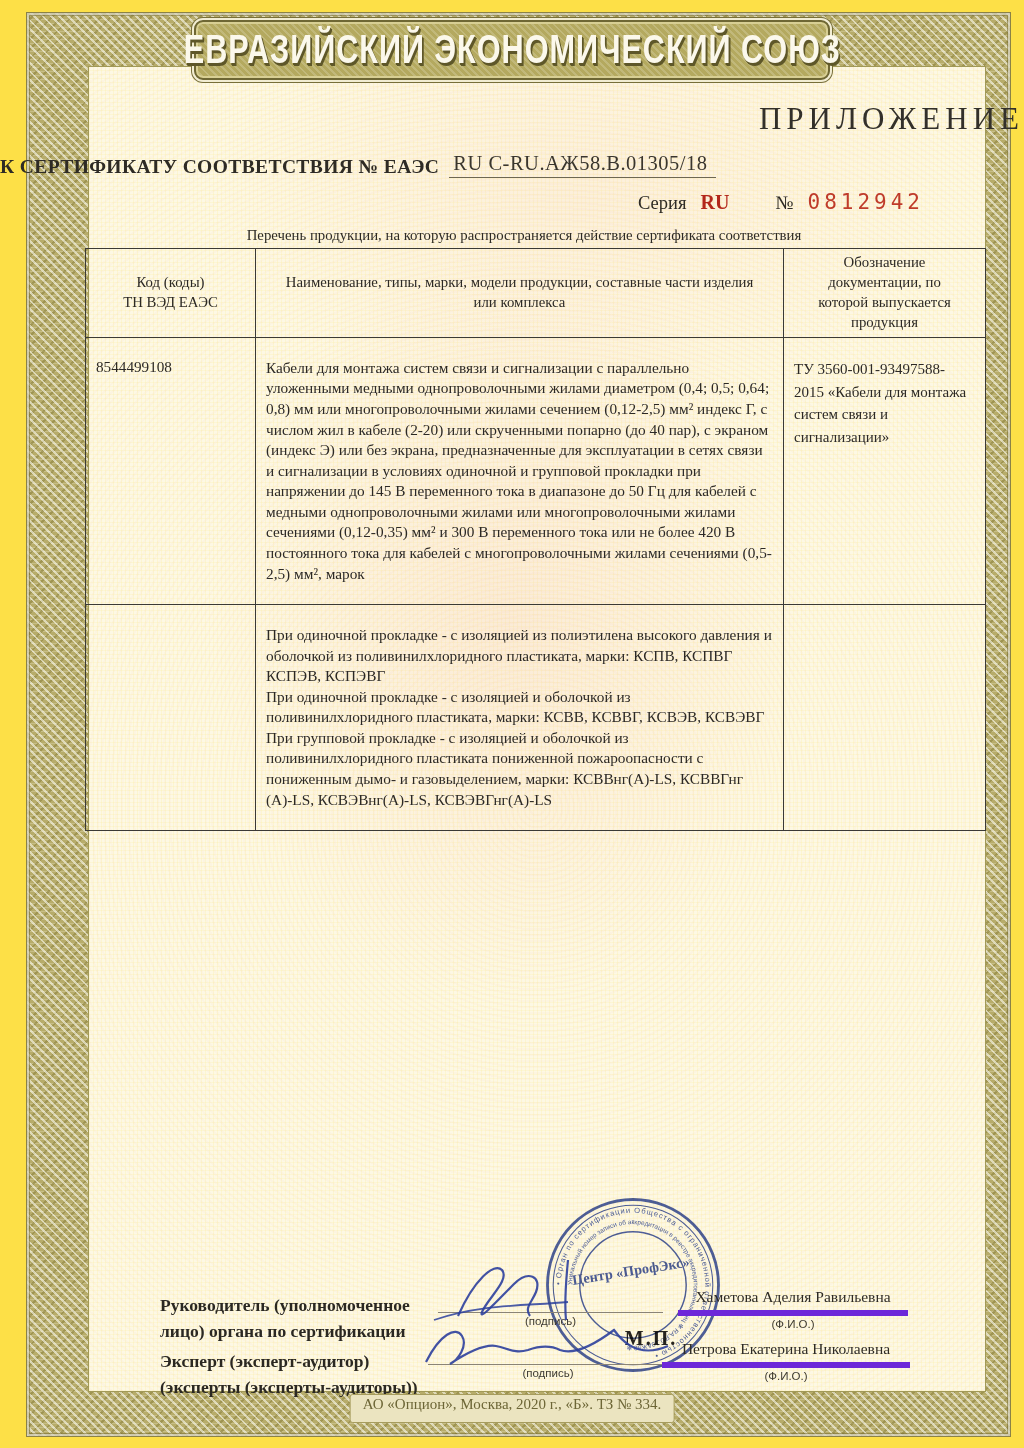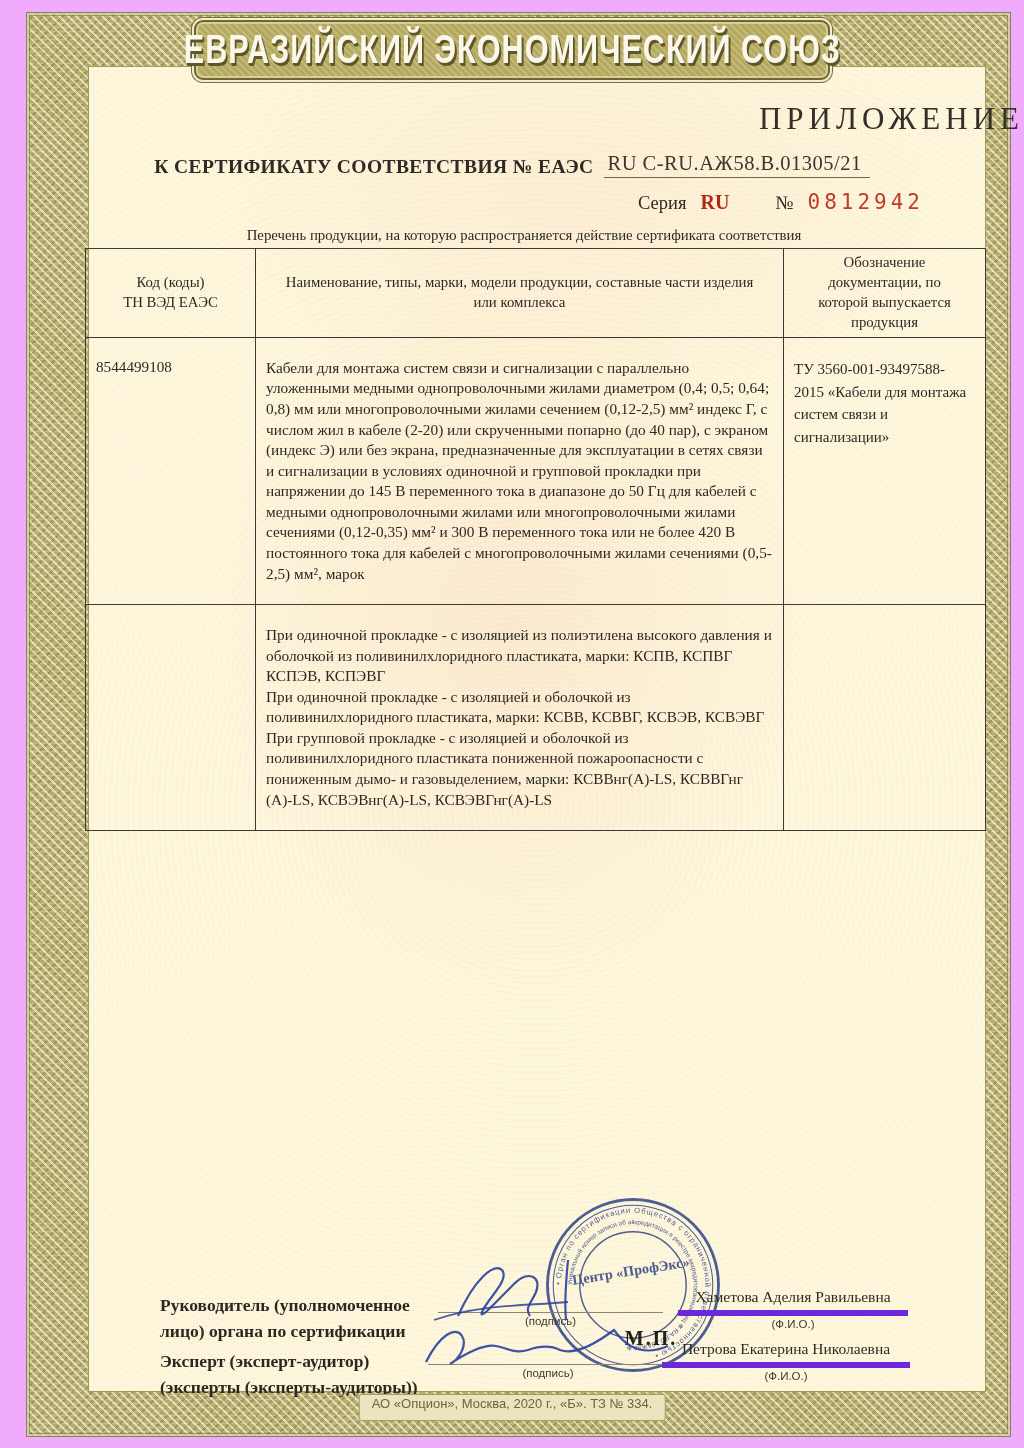--- a/index.html
+++ b/index.html
@@ -1,18 +1,18 @@
 <!DOCTYPE html>
 <html><head>
 <meta charset="utf-8">
 <style>
   html,body { margin:0; padding:0; }
   .page {
     position:relative; width:1024px; height:1448px; overflow:hidden;
-    background:#f0abfc;
+    background:#fde047;
     font-family:"Liberation Serif","DejaVu Serif",serif;
     color:#2e2b25;
   }
   
   .border-band {
     position:absolute; left:26px; top:12px; right:13px; bottom:11px;
     background-color:#b7ac6a;
     background-image:
       repeating-linear-gradient(45deg, rgba(255,255,248,.55) 0 2px, rgba(255,255,248,0) 2px 6px),
       repeating-linear-gradient(-45deg, rgba(135,125,58,.5) 0 2px, rgba(135,125,58,0) 2px 7px),
@@ -48,21 +48,21 @@
     text-shadow:2px 2px 0 #5e5729, 1px 1px 0 #5e5729;
     transform:scaleY(1.22) scaleX(.93);
   }
   
   .doc-title {
     position:absolute; top:101px; left:0; width:100%; text-align:right;
     font-size:31px; font-weight:400; letter-spacing:5px; color:#33302a;
   }
   .cert-line {
     position:absolute; top:152px; left:0; width:100%;
-    display:flex; justify-content:center; align-items:flex-end; gap:10px;
+    display:flex; align-items:flex-end; gap:10px;
   }
   .cert-label { font-weight:700; font-size:19.5px; letter-spacing:.4px; }
   .cert-number {
     font-size:20.5px; color:#3a362e; border-bottom:1.5px solid #6d6752;
     padding:0 8px 2px 4px; letter-spacing:.5px;
   }
   .series-line {
     position:absolute; top:190px; left:0; width:100%;
     display:flex; justify-content:flex-end; align-items:baseline;
     padding-right:100px; box-sizing:border-box;
@@ -123,43 +123,43 @@
   }
   .sig-block-head { left:438px; top:1266px; width:225px; }
   .sig-block-expert { left:428px; top:1318px; width:240px; }
   .name-block { position:absolute; text-align:center; }
   .name-block .name { font-size:15.5px; padding-bottom:4px; border-bottom:6px solid #6d28d9; white-space:nowrap; }
   .name-block-head { left:678px; top:1288px; width:230px; }
   .name-block-expert { left:662px; top:1340px; width:248px; }
   
   .footer-note {
     position:absolute; left:50%; top:1394px; transform:translateX(-50%);
-    font-family:Liberation Sans, sans-serif;
-    font-size:13px; color:#6d6636; white-space:nowrap;
+    font-family:Liberation Serif, serif;
+    font-size:15px; color:#6d6636; white-space:nowrap;
     background:#ebe4c0; border:1px solid #a69c5d; border-radius:3px;
     padding:1px 12px 9px;
   }
 </style>
 </head>
 <body>
 
 <div class="page">
 
   <div class="border-band"></div>
   <div class="paper"></div>
 
   <div class="banner">
     <span class="banner-text">ЕВРАЗИЙСКИЙ ЭКОНОМИЧЕСКИЙ СОЮЗ</span>
   </div>
 
   <div class="doc-title">ПРИЛОЖЕНИЕ</div>
 
   <div class="cert-line">
     <span class="cert-label">К СЕРТИФИКАТУ СООТВЕТСТВИЯ № ЕАЭС</span>
-    <span class="cert-number">RU C-RU.АЖ58.В.01305/21</span>
+    <span class="cert-number">RU C-RU.АЖ58.В.01305/18</span>
   </div>
 
   <div class="series-line">
     <span class="series-label">Серия</span>
     <span class="series-value">RU</span>
     <span class="number-sign">№</span>
     <span class="blank-number">0812942</span>
   </div>
 
   <div class="intro">Перечень продукции, на которую распространяется действие сертификата соответствия</div>

